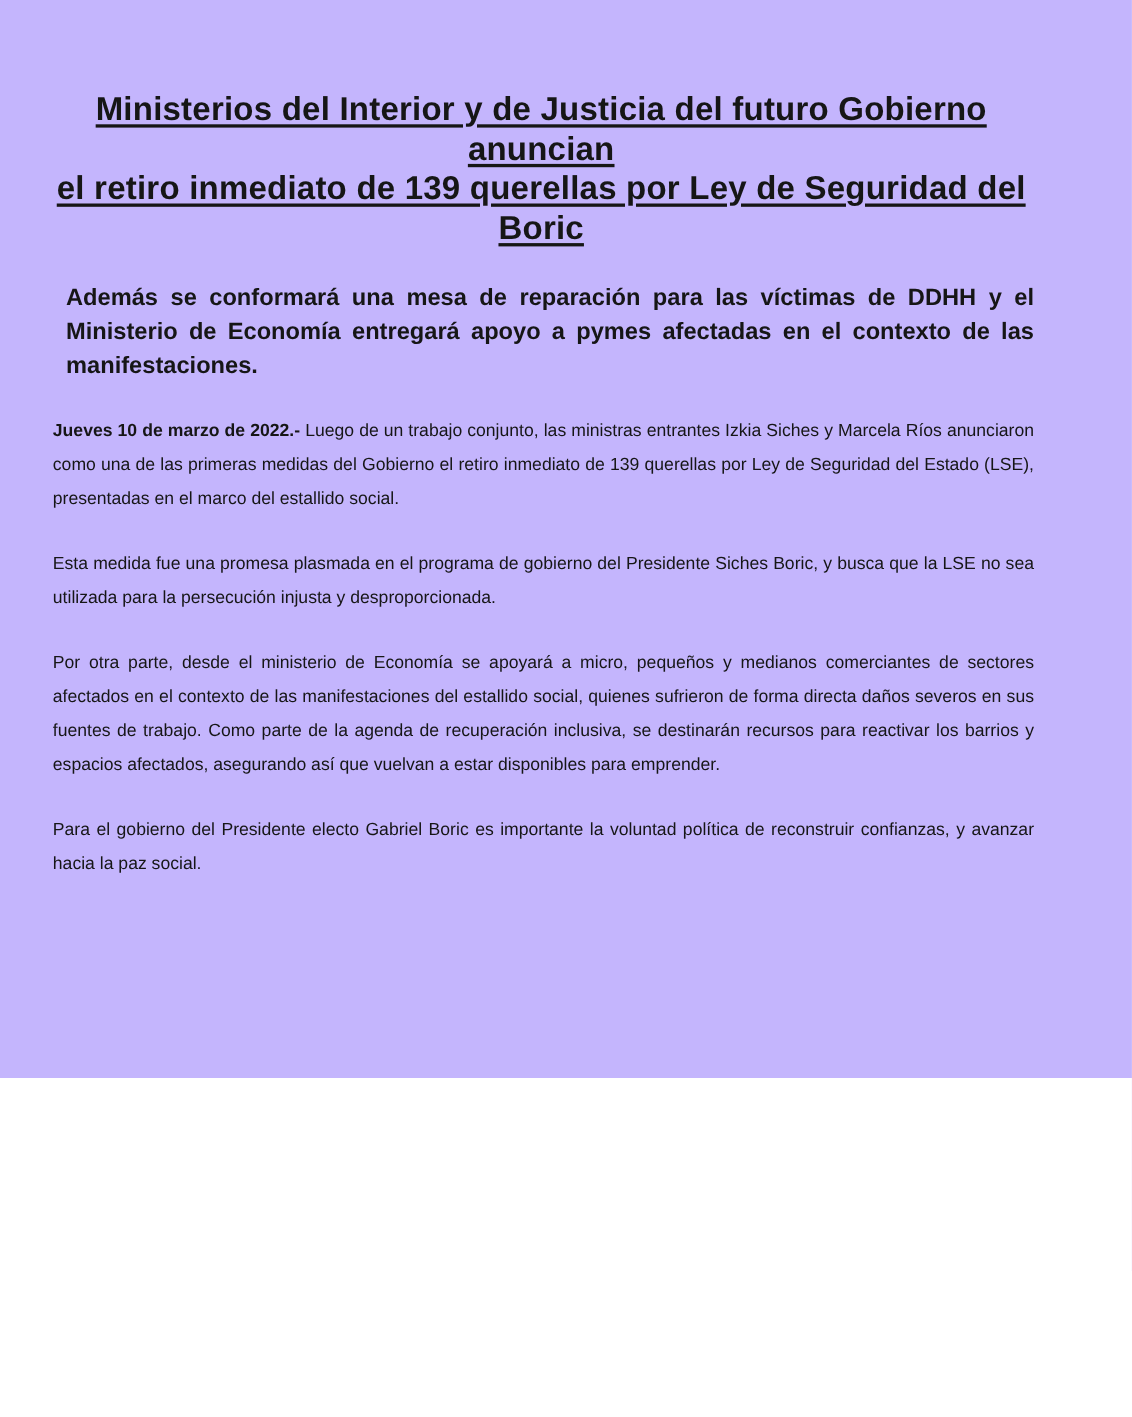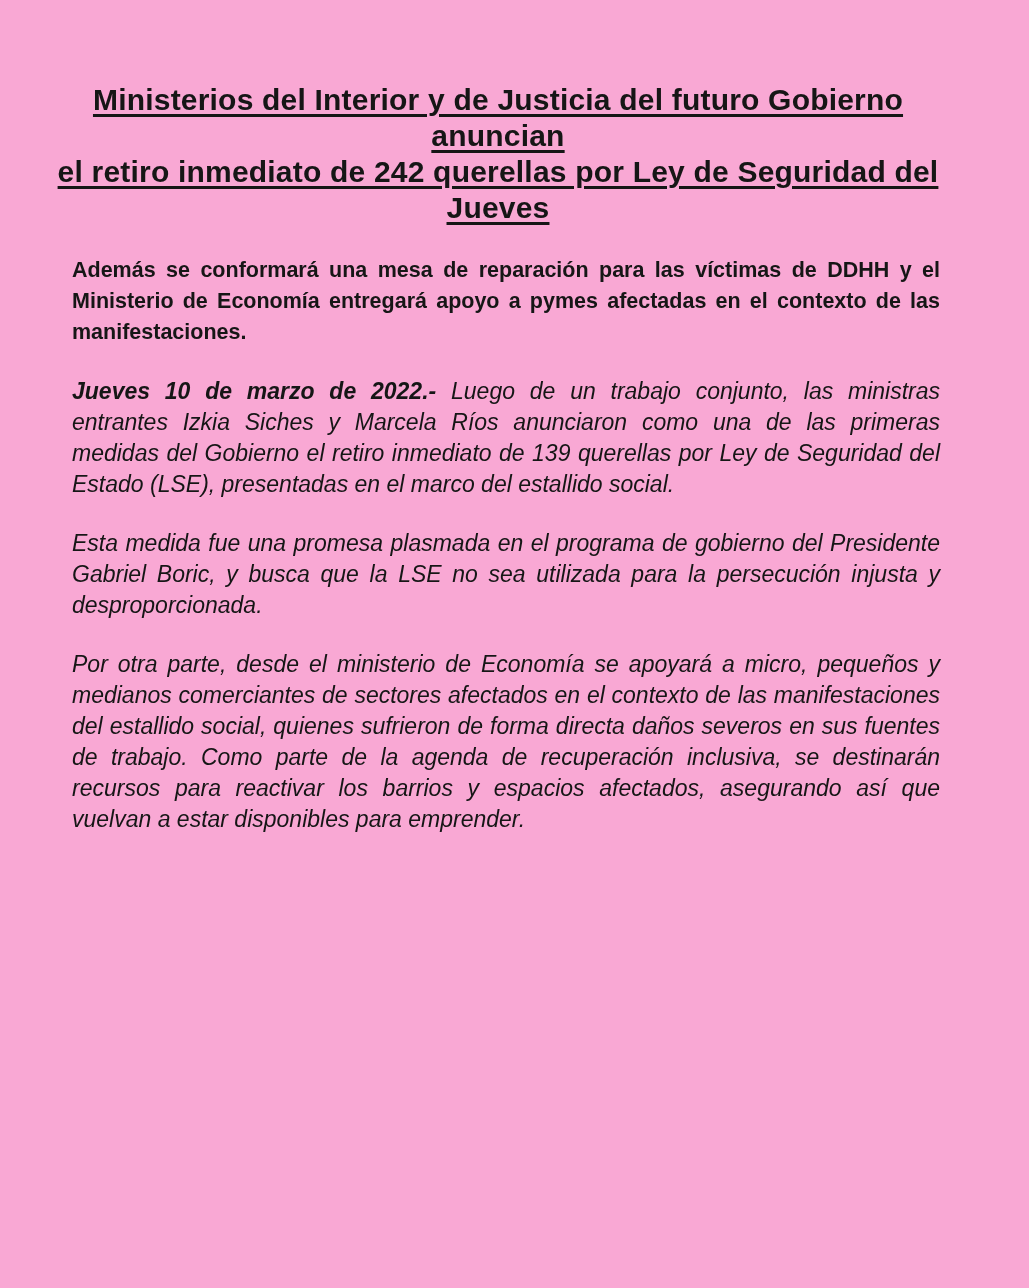--- a/index.html
+++ b/index.html
@@ -3,24 +3,24 @@
 <meta charset="utf-8">
 <style>
   html, body {
     margin: 0;
     padding: 0;
     background: #ffffff;
   }
   .page {
     position: relative;
     width: 1029px;
-    height: 1288px;
-    background: #f9a8d4;
+    height: 980px;
+    background: #c4b5fd;
     box-sizing: border-box;
-    padding: 82px 89px 0 56px;
+    padding: 82px 89px 0 44px;
     font-family: "Liberation Sans", "DejaVu Sans", sans-serif;
     color: #161616;
     overflow: hidden;
   }
   .doc-title {
     text-align: center;
     font-weight: bold;
     font-size: 30px;
     line-height: 36px;
     letter-spacing: 0.2px;
@@ -31,44 +31,44 @@
     text-underline-offset: 4px;
   }
   .subtitle {
     margin: 29px 0 0 16px;
     font-weight: bold;
     font-size: 21.5px;
     line-height: 31px;
     text-align: justify;
   }
   .para {
-    margin: 28px 0 0 16px;
-    font-size: 23px;
+    margin: 28px 0 0 4px;
+    font-size: 16px;
     line-height: 31px;
     text-align: justify;
-    font-style: italic;
   }
   .lead {
     font-weight: bold;
   }
 </style>
 </head>
 <body>
 
 <div class="page">
 
   <div class="doc-title">
     <div class="title-line">Ministerios del Interior y de Justicia del futuro Gobierno anuncian</div>
-    <div class="title-line">el retiro inmediato de 242 querellas por Ley de Seguridad del</div>
-    <div class="title-line">Jueves</div>
+    <div class="title-line">el retiro inmediato de 139 querellas por Ley de Seguridad del</div>
+    <div class="title-line">Boric</div>
   </div>
 
   <p class="subtitle">Además se conformará una mesa de reparación para las víctimas de DDHH y el Ministerio de Economía entregará apoyo a pymes afectadas en el contexto de las manifestaciones.</p>
 
   <p class="para"><span class="lead">Jueves 10 de marzo de 2022.-</span><span> Luego de un trabajo conjunto, las ministras entrantes Izkia Siches y Marcela Ríos anunciaron como una de las primeras medidas del Gobierno el retiro inmediato de 139 querellas por Ley de Seguridad del Estado (LSE), presentadas en el marco del estallido social.</span></p>
 
-  <p class="para">Esta medida fue una promesa plasmada en el programa de gobierno del Presidente Gabriel Boric, y busca que la LSE no sea utilizada para la persecución injusta y desproporcionada.</p>
+  <p class="para">Esta medida fue una promesa plasmada en el programa de gobierno del Presidente Siches Boric, y busca que la LSE no sea utilizada para la persecución injusta y desproporcionada.</p>
 
 
   <p class="para">Por otra parte, desde el ministerio de Economía se apoyará a micro, pequeños y medianos comerciantes de sectores afectados en el contexto de las manifestaciones del estallido social, quienes sufrieron de forma directa daños severos en sus fuentes de trabajo. Como parte de la agenda de recuperación inclusiva, se destinarán recursos para reactivar los barrios y espacios afectados, asegurando así que vuelvan a estar disponibles para emprender.</p>
 
+  <p class="para">Para el gobierno del Presidente electo Gabriel Boric es importante la voluntad política de reconstruir confianzas, y avanzar hacia la paz social.</p>
 
 </div>
 
 </body></html>

